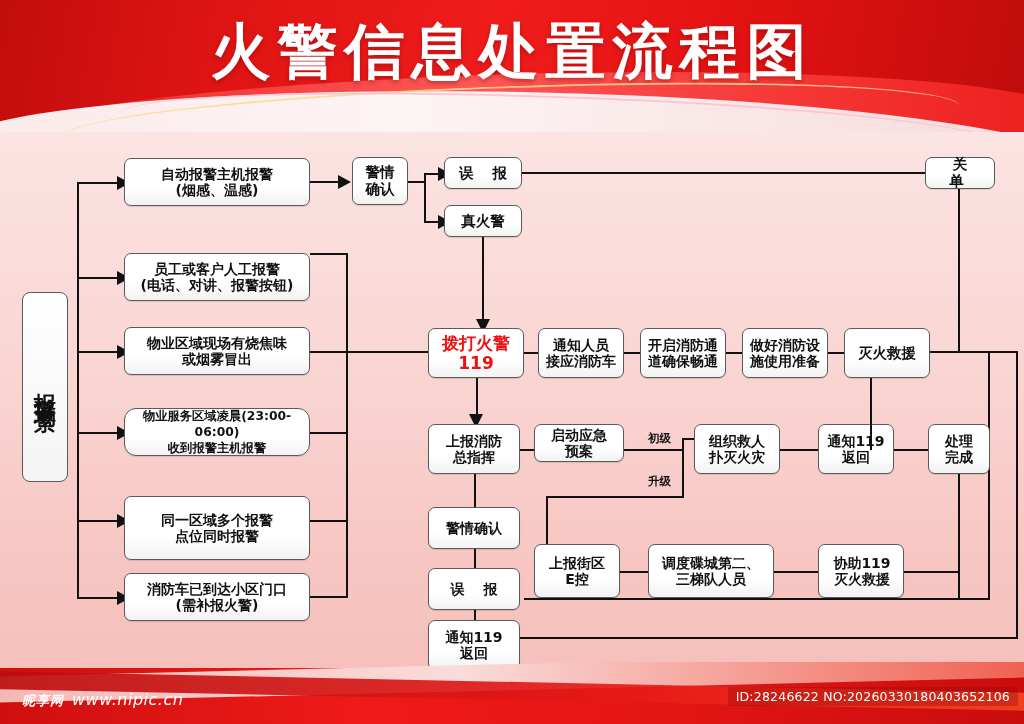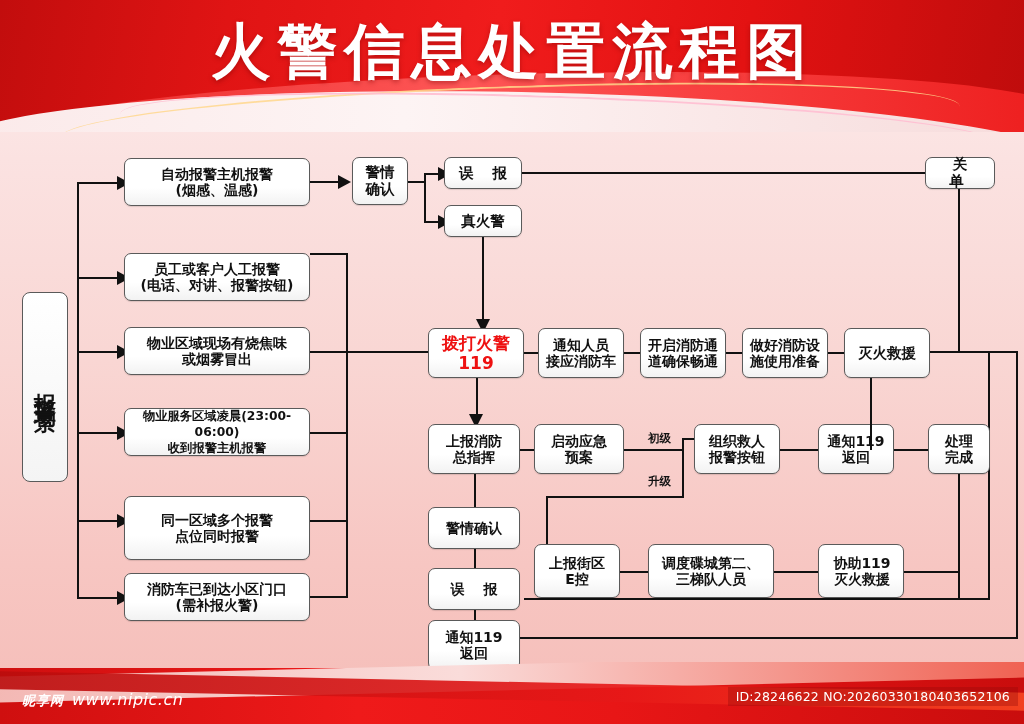--- a/index.html
+++ b/index.html
@@ -127,21 +127,21 @@
     <div class="node small" style="left:124px;top:121px;width:186px;height:48px;flex-direction:column;">
       <span>员工或客户人工报警</span>
       <span>(电话、对讲、报警按钮)</span>
     </div>
 
     <div class="node small" style="left:124px;top:195px;width:186px;height:48px;flex-direction:column;">
       <span>物业区域现场有烧焦味</span>
       <span>或烟雾冒出</span>
     </div>
 
-    <div class="node tiny" style="left:124px;top:276px;width:186px;height:48px;flex-direction:column;">
+    <div class="node tiny" style="left:124px;top:276px;width:186px;height:48px;flex-direction:column;border-radius:12px;">
       <span>物业服务区域凌晨(23:00-06:00)</span>
       <span>收到报警主机报警</span>
     </div>
 
     <div class="node small" style="left:124px;top:364px;width:186px;height:64px;flex-direction:column;">
       <span>同一区域多个报警</span>
       <span>点位同时报警</span>
     </div>
 
     <div class="node small" style="left:124px;top:441px;width:186px;height:48px;flex-direction:column;">
@@ -216,34 +216,34 @@
 
     <div class="ln v" style="left:476px;top:246px;height:38px;"></div>
     <div class="arrow d" style="left:469px;top:282px;"></div>
 
     <div class="node small" style="left:428px;top:292px;width:92px;height:50px;flex-direction:column;">
       <span>上报消防</span>
       <span>总指挥</span>
     </div>
 
     <div class="ln h" style="left:520px;top:317px;width:16px;"></div>
-    <div class="node small" style="left:534px;top:292px;width:90px;height:50px;flex-direction:column;">
+    <div class="node small" style="left:534px;top:292px;width:90px;height:38px;flex-direction:column;">
       <span>启动应急</span>
       <span>预案</span>
     </div>
 
     <div class="ln h" style="left:624px;top:317px;width:60px;"></div>
     <div class="ln v" style="left:682px;top:306px;height:60px;"></div>
     <div class="edgelabel" style="left:648px;top:288px;margin-top:11px;">初级</div>
     <div class="edgelabel" style="left:648px;top:342px;">升级</div>
 
     <div class="ln h" style="left:682px;top:306px;width:16px;"></div>
     <div class="node small" style="left:694px;top:292px;width:86px;height:50px;flex-direction:column;">
       <span>组织救人</span>
-      <span>报警按钮</span>
+      <span>扑灭火灾</span>
     </div>
 
     <div class="ln h" style="left:780px;top:317px;width:40px;"></div>
     <div class="node small" style="left:818px;top:292px;width:76px;height:50px;flex-direction:column;">
       <span>通知119</span>
       <span>返回</span>
     </div>
 
     <div class="ln h" style="left:894px;top:317px;width:38px;"></div>
     <div class="node small" style="left:928px;top:292px;width:62px;height:50px;flex-direction:column;">

